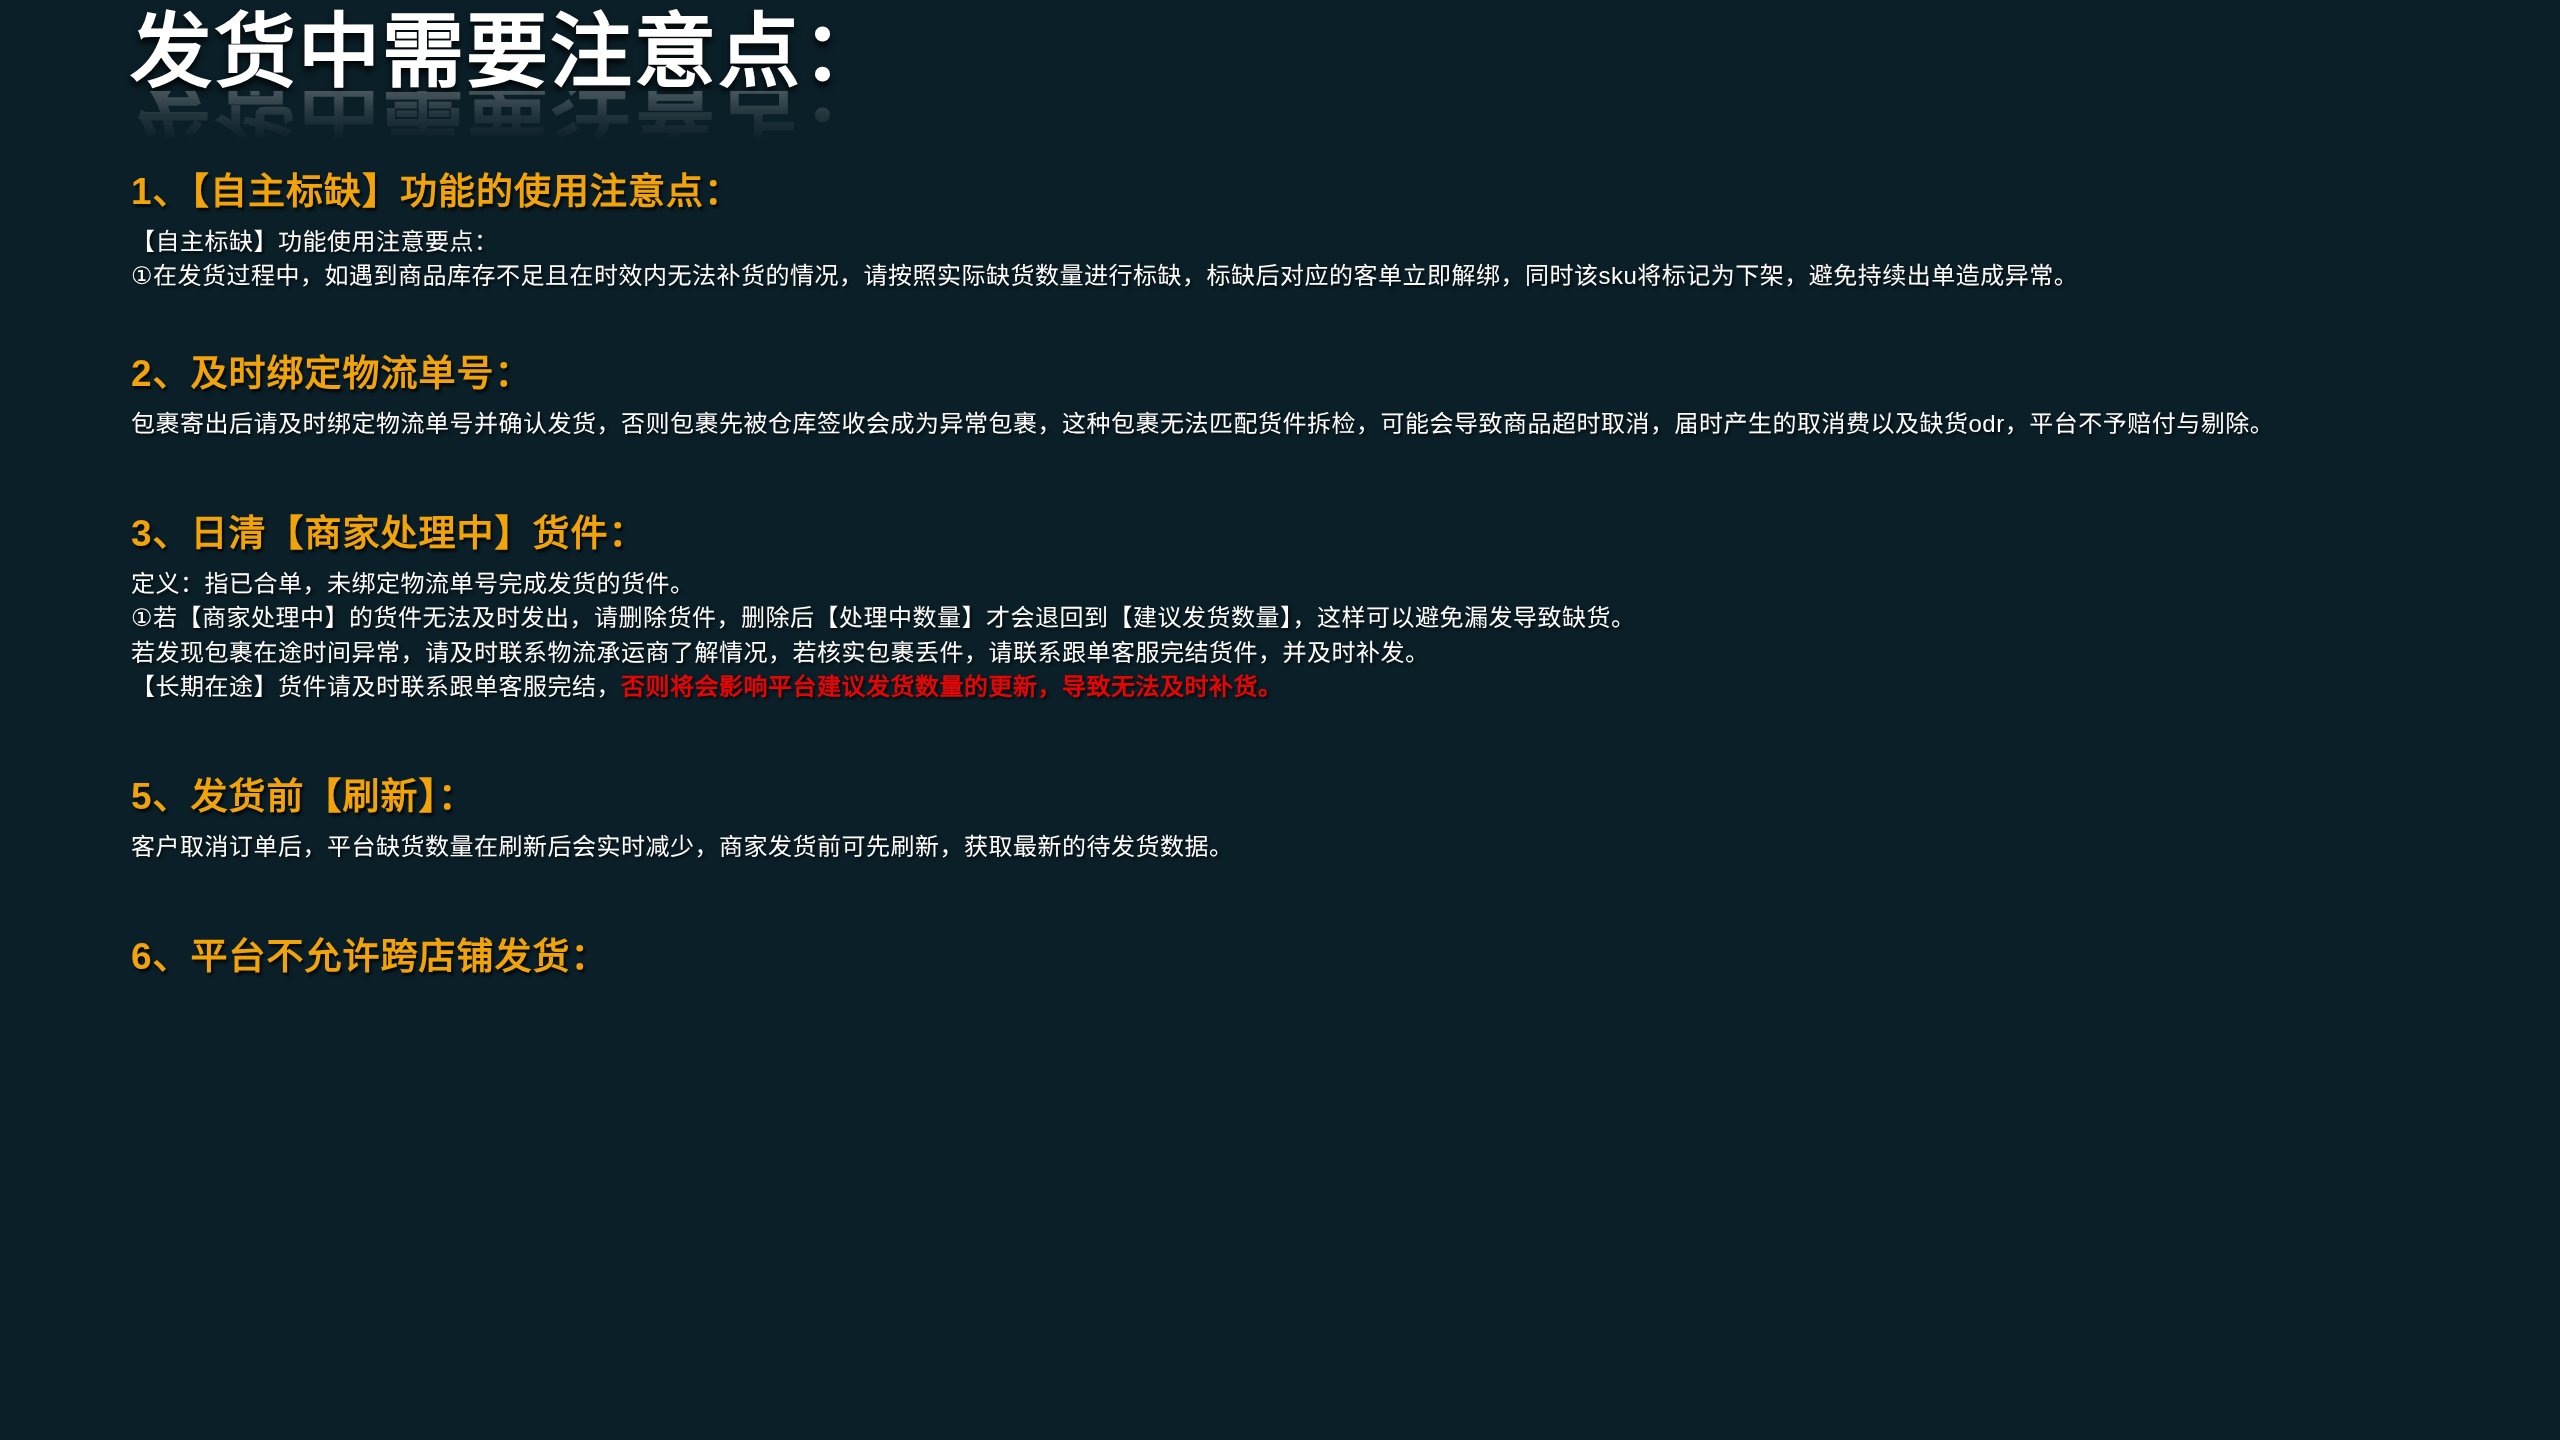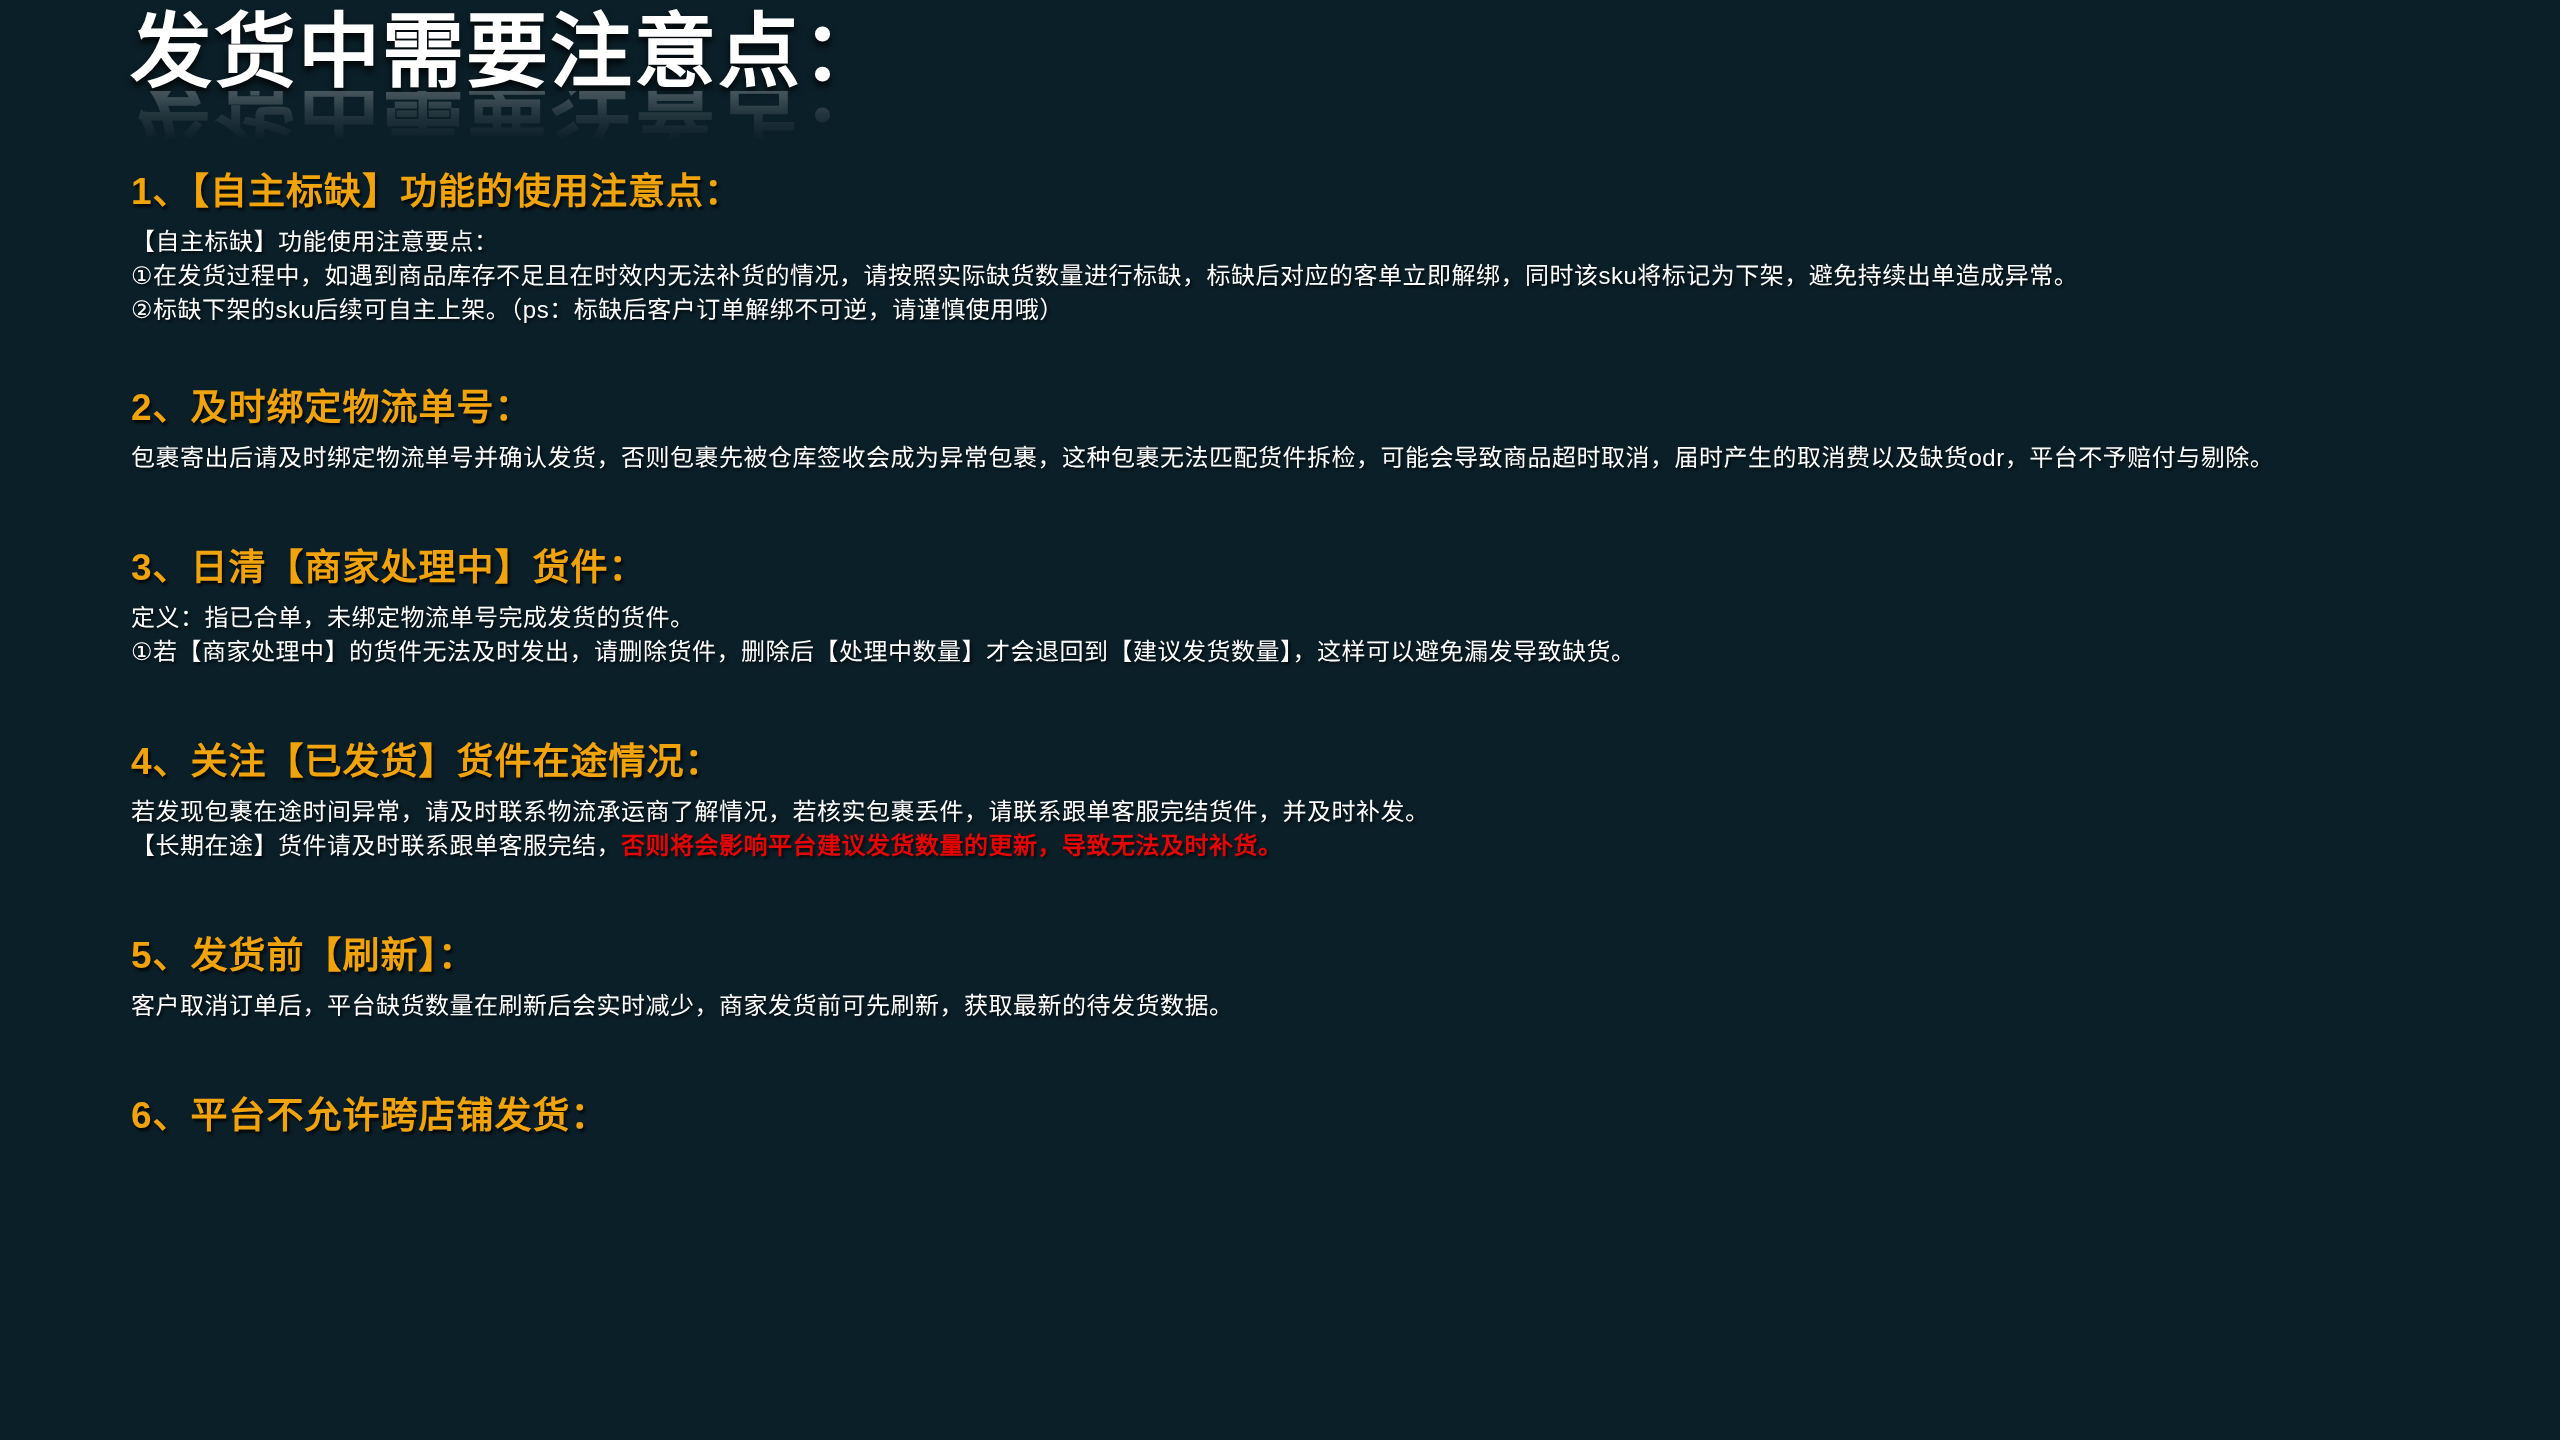--- a/index.html
+++ b/index.html
@@ -97,36 +97,34 @@
     <div class="title-reflection">
       <span class="mirror">发货中需要注意点：</span>
       <div class="fade"></div>
     </div>
   </div>
 
   <section>
     <h2 class="sec-h">1、【自主标缺】功能的使用注意点：</h2>
     <p class="line">【自主标缺】功能使用注意要点：</p>
     <p class="line">①在发货过程中，如遇到商品库存不足且在时效内无法补货的情况，请按照实际缺货数量进行标缺，标缺后对应的客单立即解绑，同时该sku将标记为下架，避免持续出单造成异常。</p>
-    <p class="line">②标缺下架的sku后续可自主上架。（ps：标缺后客户订单解绑不可逆，请谨慎使用哦）</p>
   </section>
 
   <section>
     <h2 class="sec-h">2、及时绑定物流单号：</h2>
     <p class="line">包裹寄出后请及时绑定物流单号并确认发货，否则包裹先被仓库签收会成为异常包裹，这种包裹无法匹配货件拆检，可能会导致商品超时取消，届时产生的取消费以及缺货odr，平台不予赔付与剔除。</p>
   </section>
 
   <section>
     <h2 class="sec-h gap-lg">3、日清【商家处理中】货件：</h2>
     <p class="line">定义：指已合单，未绑定物流单号完成发货的货件。</p>
     <p class="line">①若【商家处理中】的货件无法及时发出，请删除货件，删除后【处理中数量】才会退回到【建议发货数量】，这样可以避免漏发导致缺货。</p>
   </section>
 
   <section>
-    <h2 class="sec-h gap-lg">4、关注【已发货】货件在途情况：</h2>
     <p class="line">若发现包裹在途时间异常，请及时联系物流承运商了解情况，若核实包裹丢件，请联系跟单客服完结货件，并及时补发。</p>
     <p class="line"><span>【长期在途】货件请及时联系跟单客服完结，</span><span class="warn">否则将会影响平台建议发货数量的更新，导致无法及时补货。</span></p>
   </section>
 
   <section>
     <h2 class="sec-h gap-lg">5、发货前【刷新】：</h2>
     <p class="line">客户取消订单后，平台缺货数量在刷新后会实时减少，商家发货前可先刷新，获取最新的待发货数据。</p>
   </section>
 
   <section>

